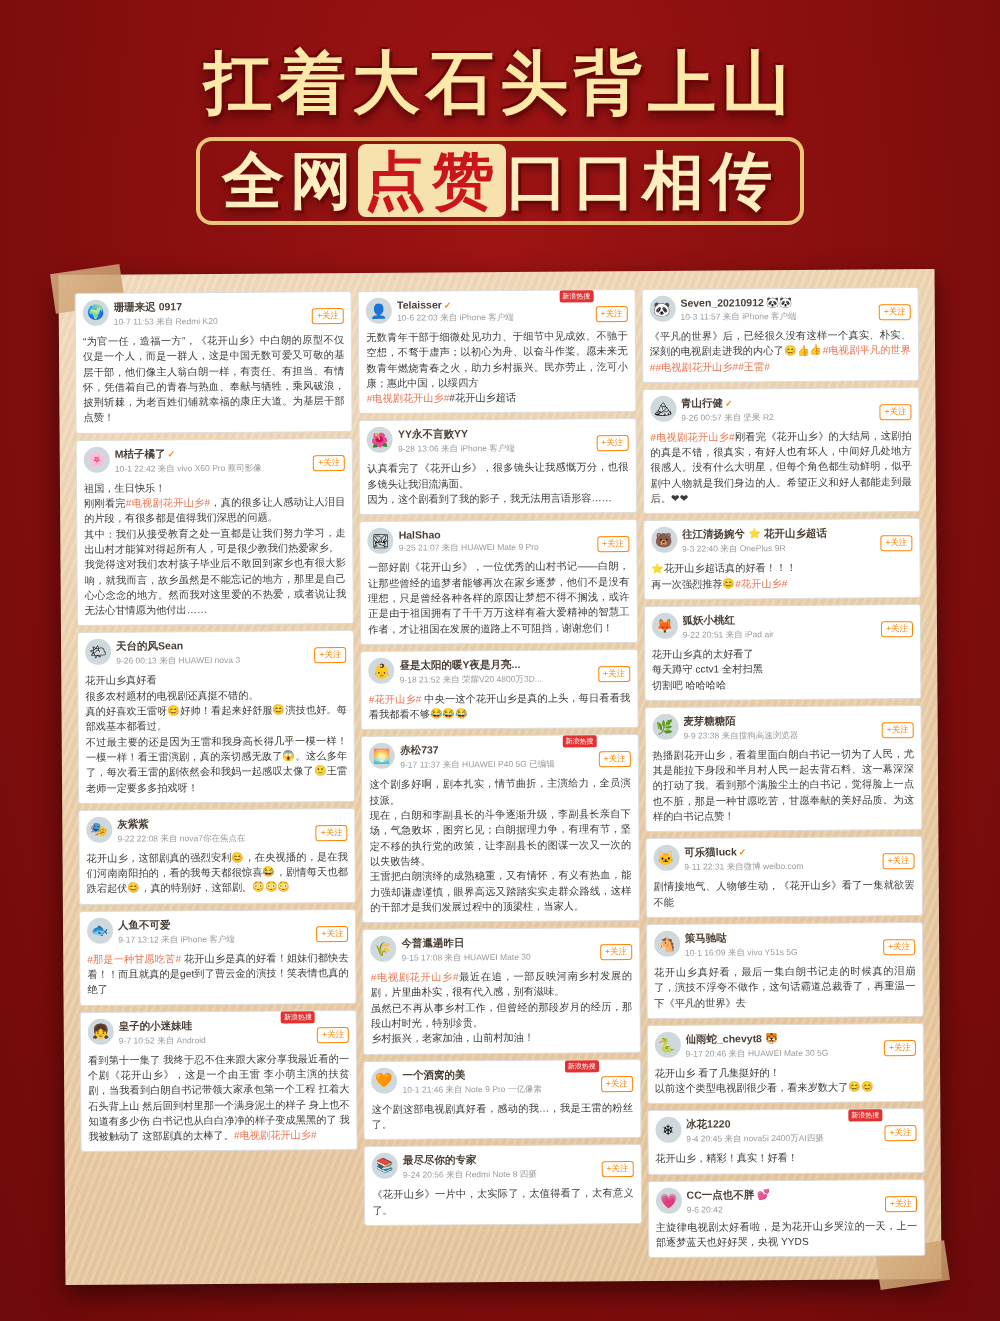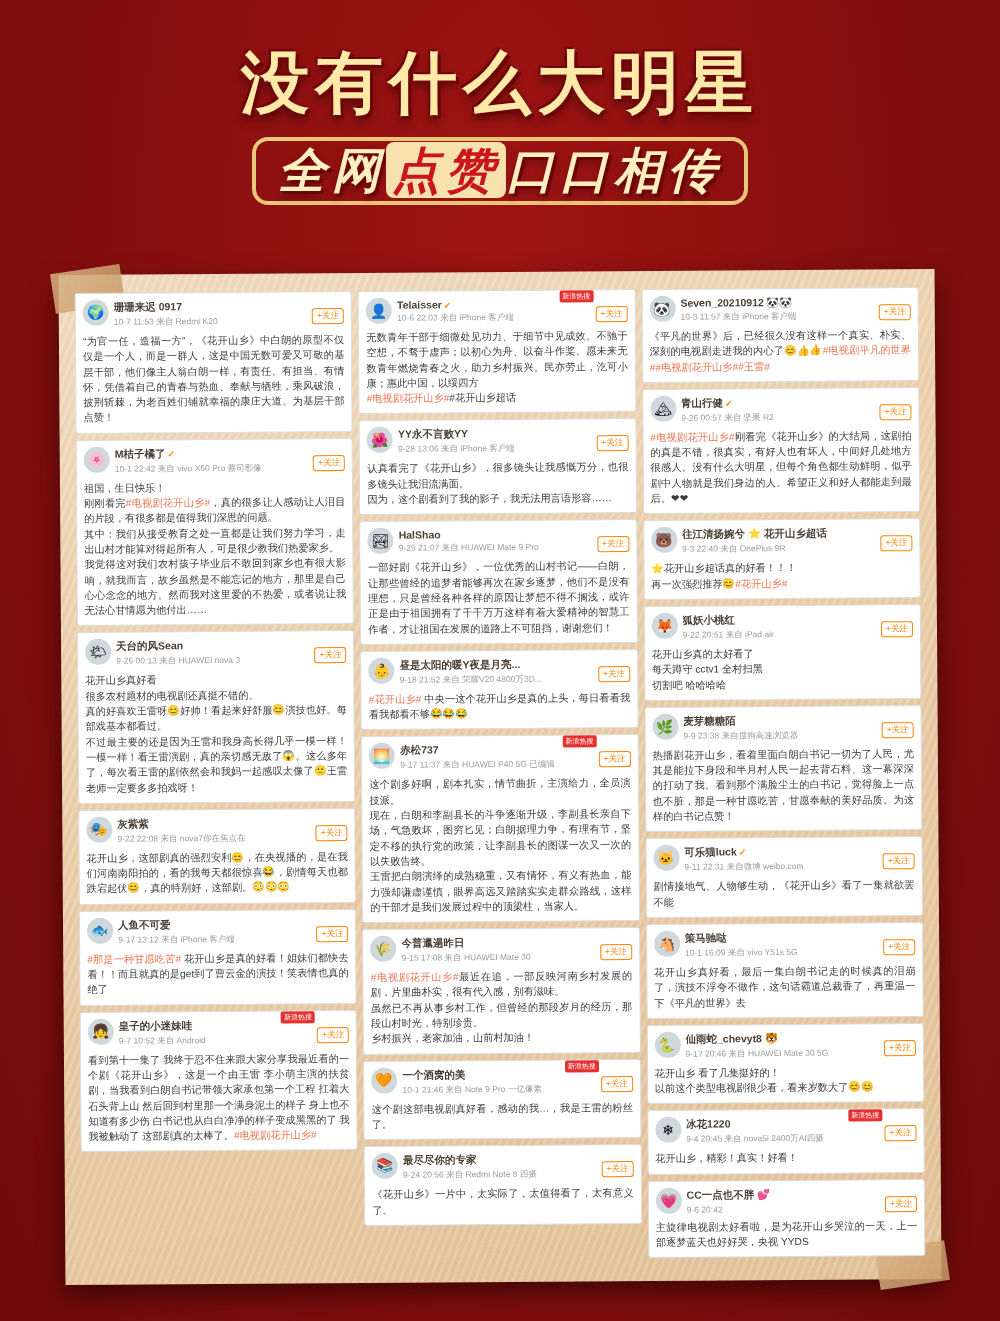--- a/index.html
+++ b/index.html
@@ -41,25 +41,24 @@
   .title-line2-wrap:before {
     content: "";
     position: absolute; left: 0; top: 4px; right: 0; bottom: 4px;
     border: 4px solid #e8c67a;
     border-radius: 16px;
   }
   .title-line2 {
     position: relative;
     font-family: "DejaVu Serif", serif;
     font-weight: bold;
-    font-size: 48px;
+    font-size: 62px;
     letter-spacing: 6px;
     color: #ffeec0;
     text-shadow: 3px 3px 0 #6d0505, 0 5px 8px rgba(0,0,0,.4);
-    font-style: italic;
   }
   .title-line2 .hl {
     color: #c9151b;
     background: #f7e2ad;
     padding: 0 6px;
     border-radius: 8px;
     text-shadow: none;
   }
   
   .board {
@@ -149,21 +148,21 @@
   }
   .corner.tl { top: -6px; left: -6px; transform: rotate(-8deg); }
   .corner.br { bottom: -6px; right: -6px; transform: rotate(-8deg); }
 </style>
 </head>
 <body>
 
 <div id="page">
 
   <div class="header">
-    <div class="title-line1">没有什么大明星</div>
+    <div class="title-line1">扛着大石头背上山</div>
     <div class="title-line2-wrap">
       <div class="title-line2"><span>全网</span><span class="hl">点赞</span><span>口口相传</span></div>
     </div>
   </div>
 
   <div class="board">
     <div class="corner tl"></div>
     <div class="corner br"></div>
     <div class="cols" id="cols">
         <div class="col">

